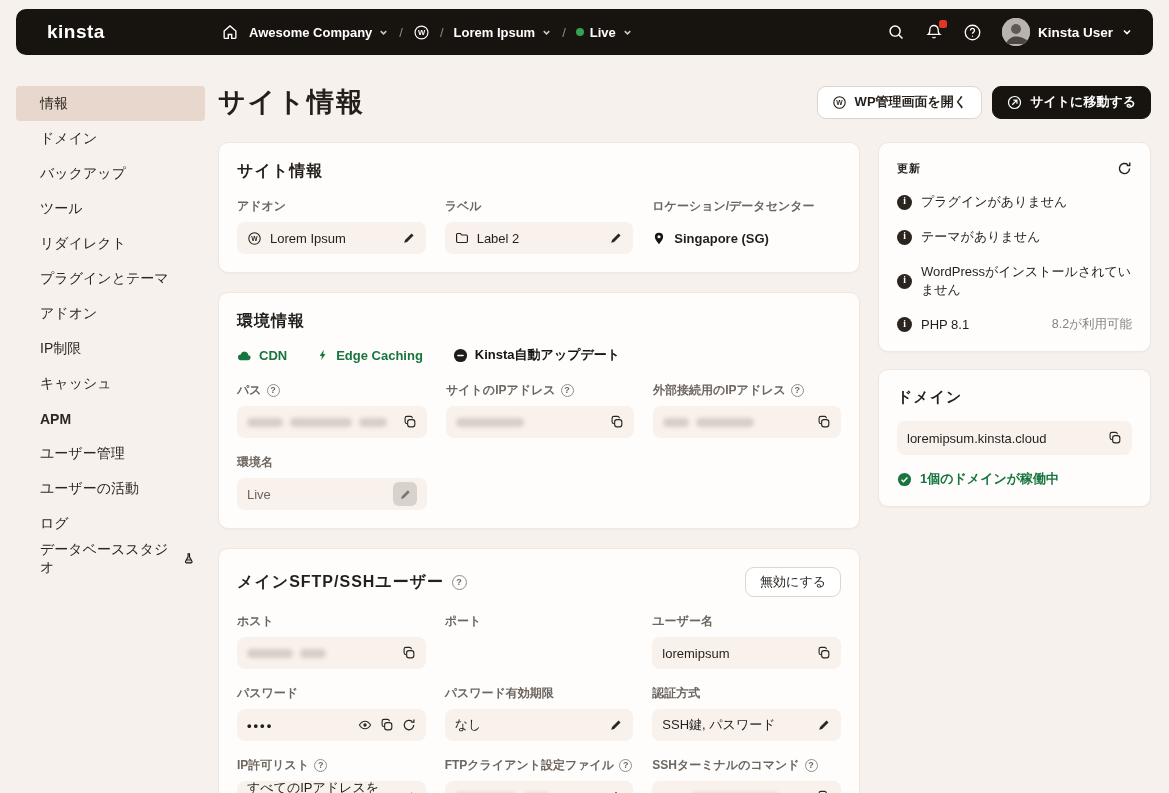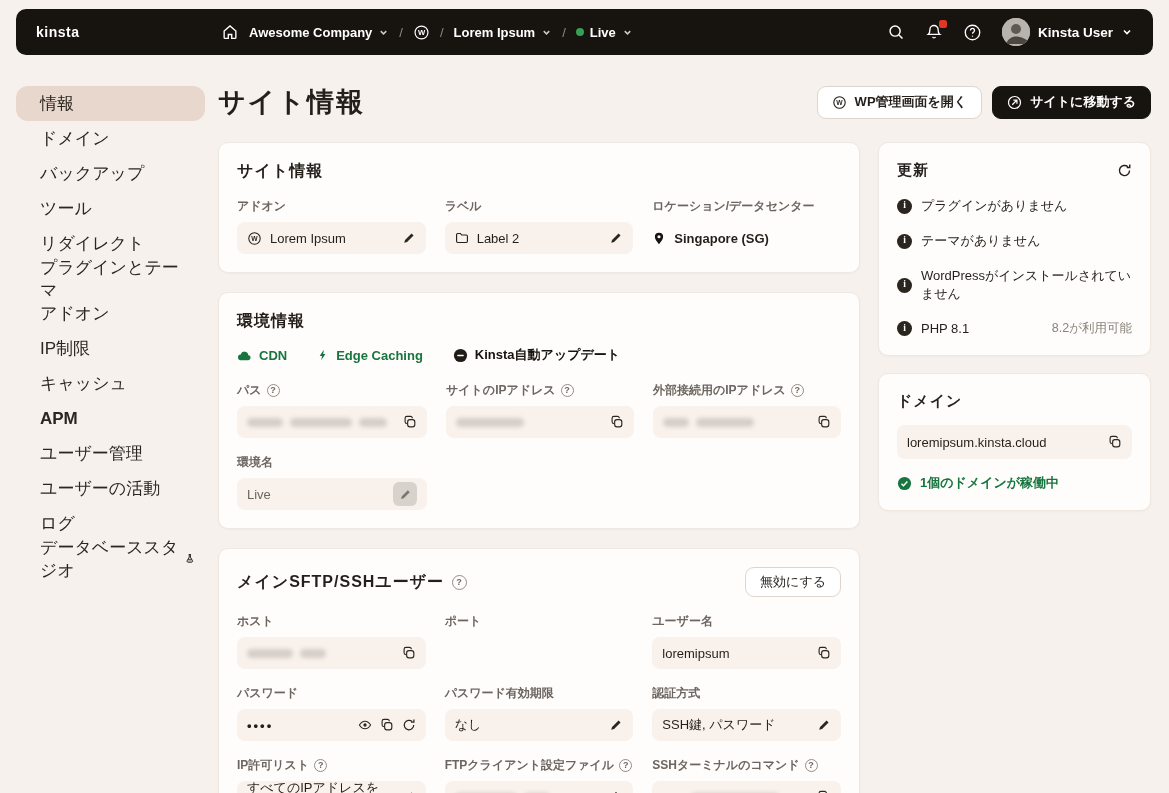--- a/index.html
+++ b/index.html
@@ -10,37 +10,37 @@
     font-family:"Liberation Sans","DejaVu Sans",sans-serif;
   }
   svg { display:block; }
 
   
   .navbar {
     position:absolute; left:16px; top:9px; right:16px; height:46px;
     background:#17130f; border-radius:10px; color:#fff;
     display:flex; align-items:center; padding:0 20px;
   }
-  .brand { font-size:14px; font-weight:700; letter-spacing:.5px; }
+  .brand { font-size:19px; font-weight:700; letter-spacing:.5px;margin-left:11px; }
   .crumbs { position:absolute; left:205px; display:flex; align-items:center; gap:10px; font-size:13px; font-weight:600; }
   .crumb { display:flex; align-items:center; gap:6px; cursor:pointer; }
   .crumb-sep { color:#8f8983; font-weight:400; }
   .env-dot { width:8px; height:8px; border-radius:50%; background:#34a155; }
   .nav-right { margin-left:auto; display:flex; align-items:center; gap:20px; }
   .nav-icon { position:relative; display:flex; cursor:pointer; }
   .bell-dot { position:absolute; top:-3px; right:-4px; width:8px; height:8px; background:#e03724; border-radius:2.5px; }
   .avatar { width:28px; height:28px; border-radius:50%; background:radial-gradient(circle at 40% 35%, #d8d4d0, #a8a29d); overflow:hidden; }
   .user-menu { display:flex; align-items:center; gap:8px; font-size:13.5px; font-weight:600; cursor:pointer; }
 
   
   .sidebar { position:absolute; left:16px; top:86px; width:189px; }
   .side-item {
     height:35px; display:flex; align-items:center; gap:6px;
-    padding:0 10px 0 24px; font-size:17px; color:#2b2620;
-    border-radius:12px; cursor:pointer;
+    padding:0 10px 0 24px; font-size:14px; color:#2b2620;
+    border-radius:4px; cursor:pointer;
   }
   .side-item.active { background:#e7d7cc; }
   .side-item.bold { font-weight:700; }
 
   
   .content { position:absolute; left:218px; top:84px; right:18px; }
   .page-head { display:flex; align-items:center; justify-content:space-between; margin-bottom:22px; }
   .page-title { font-size:27px; font-weight:700; letter-spacing:2px; margin:0; }
   .head-actions { display:flex; gap:10px;border-radius:8px; }
   .btn { height:33px; border-radius:9px; font-size:13px; font-weight:600; display:inline-flex; align-items:center; gap:8px; padding:0 14px; cursor:pointer; }
@@ -533,21 +533,21 @@
           </div>
         </div>
       </div>
 
     </div>
 
     <div class="side-col">
 
       <div class="card">
         <div class="card-title-row">
-          <span class="card-title" style="font-size:15px">更新</span>
+          <span class="card-title" style="font-size:11px">更新</span>
           <span class="icon-btn">
               <svg width="15" height="15" viewBox="0 0 16 16" fill="none" stroke="#241f1a" stroke-width="1.5">
                 <path d="M13.4 8A5.4 5.4 0 1 1 11.6 4"></path>
                 <path d="M13.6 1.6v3.2h-3.2"></path>
               </svg>
             </span>
         </div>
         <div class="upd-item">
           <span class="info-i"></span>
           <span>プラグインがありません</span>

